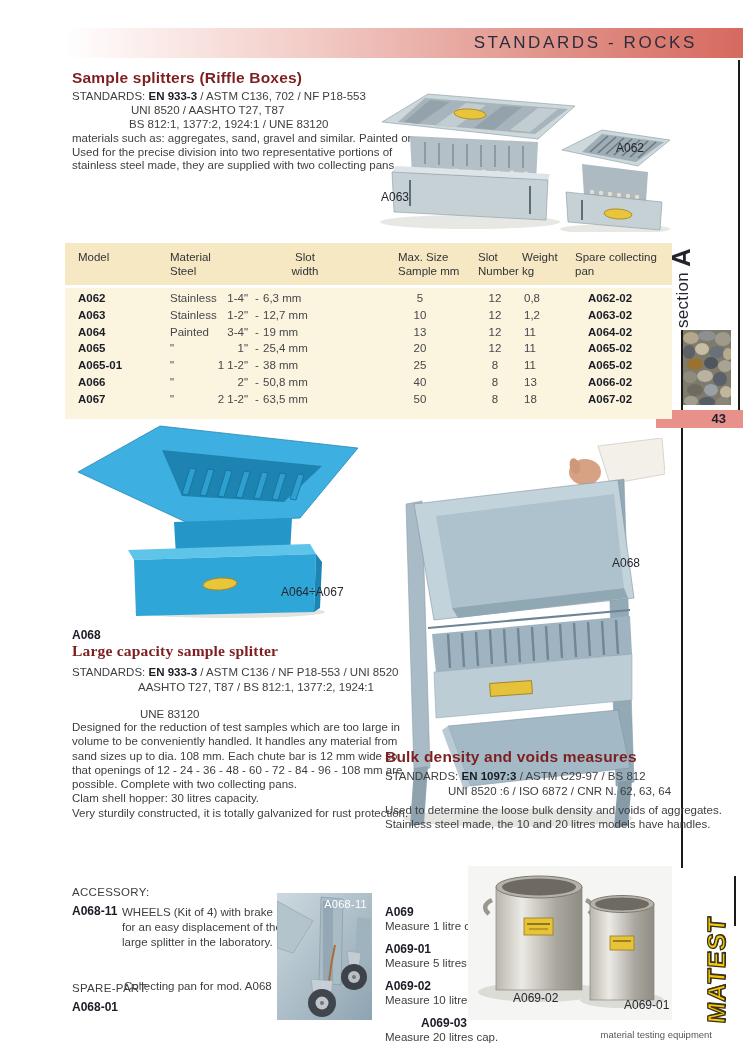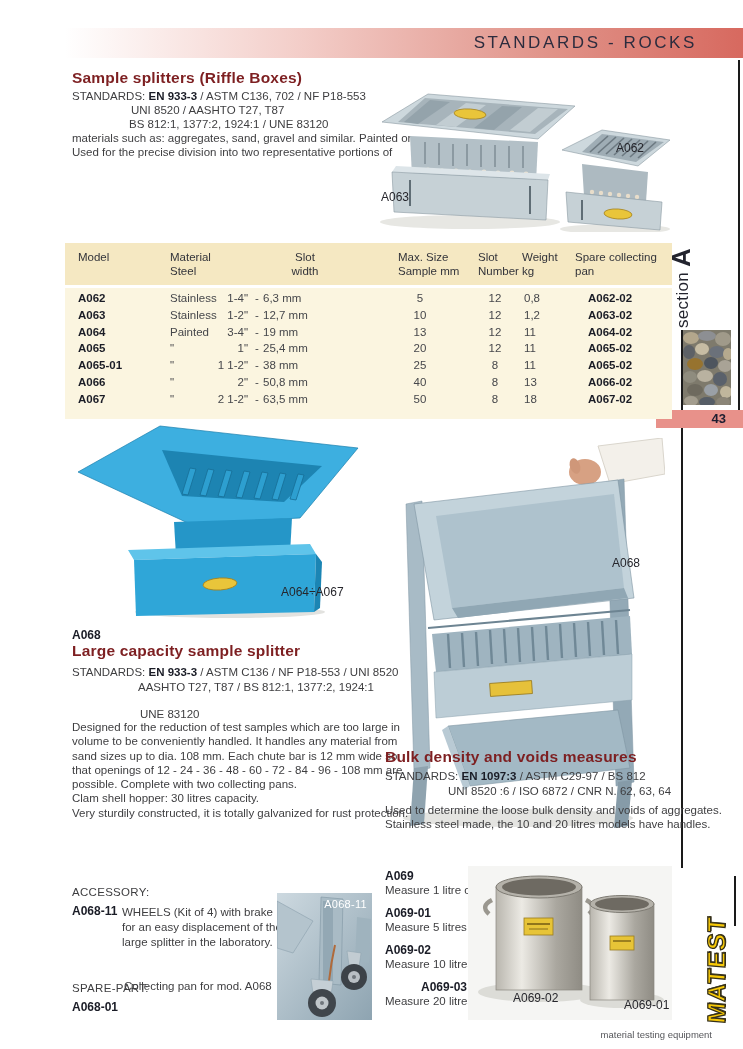--- a/index.html
+++ b/index.html
@@ -114,20 +114,21 @@
       <span>STANDARDS:</span>
       <span class="bold dark">EN 933-3</span><span> / ASTM C136, 702 / NF P18-553</span>
     </div>
     <div class="stdline" style="left:59px;top:14px;">UNI 8520 / AASHTO T27, T87</div>
     <div class="stdline" style="left:57px;top:28px;">BS 812:1, 1377:2, 1924:1 / UNE 83120</div>
   </div>
 
   <div class="abs t" style="left:72px;top:132px;">
     <div>materials such as: aggregates, sand, gravel and similar. Painted or</div>
     <div>Used for the precise division into two representative portions of</div>
+    <div>stainless steel made, they are supplied with two collecting pans.</div>
   </div>
 
   <div class="abs photo" style="left:370px;top:84px;width:302px;height:148px;">
     <svg width="302" height="148" viewBox="0 0 302 148">
       <ellipse cx="100" cy="138" rx="90" ry="7" fill="#e7e7e3"></ellipse>
       <ellipse cx="245" cy="145" rx="55" ry="5" fill="#e7e7e3"></ellipse>
 
       <polygon points="12,38 58,10 205,22 168,55" fill="#cdd8dd" stroke="#8a99a1" stroke-width="0.6"></polygon>
       <polygon points="55,14 198,25 165,50 28,38" fill="#a7b4bb"></polygon>
       <polygon points="60,16 80,18 48,40 34,38" fill="#94a3ab"></polygon>
@@ -362,21 +363,21 @@
       <polygon points="56,234 254,216 254,262 58,280" fill="#bccdd6" stroke="#8ba0ad" stroke-width="0.5"></polygon>
       <rect x="112" y="244" width="42" height="13" fill="#e6c13a" stroke="#97781c" stroke-width="0.8" transform="rotate(-4 133 250)"></rect>
 
       <polygon points="70,288 240,272 252,330 92,348" fill="#a3b9c5" stroke="#7f95a2" stroke-width="0.6"></polygon>
       <polygon points="70,288 92,348 86,352 64,292" fill="#b9cad4"></polygon>
     </svg>
   </div>
   <div class="abs photo-label" style="left:612px;top:556px;">A068</div>
 
   <div class="abs code" style="left:72px;top:628px;">A068</div>
-  <div class="abs red-title" style="left:72px;top:642px;">Large capacity sample splitter</div>
+  <div class="abs red-title" style="left:72px;top:642px;font-family:Liberation Serif, serif;">Large capacity sample splitter</div>
   <div class="abs" style="left:72px;top:666px;width:330px;height:48px;">
     <div class="stdline" style="left:0;top:0;">
       <span>STANDARDS:</span>
       <span class="bold dark">EN 933-3</span><span> / ASTM C136 / NF P18-553 / UNI 8520</span>
     </div>
     <div class="stdline" style="left:66px;top:15px;">AASHTO T27, T87 / BS 812:1, 1377:2, 1924:1</div>
     <div class="stdline" style="left:68px;top:42px;">UNE 83120</div>
   </div>
   <div class="abs t" style="left:72px;top:720px;line-height:14.3px;">
     <div>Designed for the reduction of test samples which are too large in</div>
@@ -433,21 +434,21 @@
       <polygon points="34,86 56,88 54,102 36,100" fill="#c5cfd5" stroke="#8ba0ad" stroke-width="0.5"></polygon>
       <circle cx="45" cy="110" r="14" fill="#40464c"></circle>
         <circle cx="45" cy="110" r="6.5" fill="#c0c6ca"></circle>
         <circle cx="45" cy="110" r="2" fill="#70767c"></circle>
     </svg>
     <div id="wheels-label">A068-11</div>
   </div>
 
   <div class="abs" style="left:385px;top:869px;">
     <div style="margin-bottom:9px;">
-      <div class="code" style="line-height:14px;">A069</div>
+      <div class="code" style="line-height:14px;margin-top:36px;">A069</div>
       <div class="t" style="line-height:14px;">Measure 1 litre cap.</div>
     </div>
     <div style="margin-bottom:9px;">
       <div class="code" style="line-height:14px;">A069-01</div>
       <div class="t" style="line-height:14px;">Measure 5 litres cap.</div>
     </div>
     <div style="margin-bottom:9px;">
       <div class="code" style="line-height:14px;">A069-02</div>
       <div class="t" style="line-height:14px;">Measure 10 litres cap.</div>
     </div>

